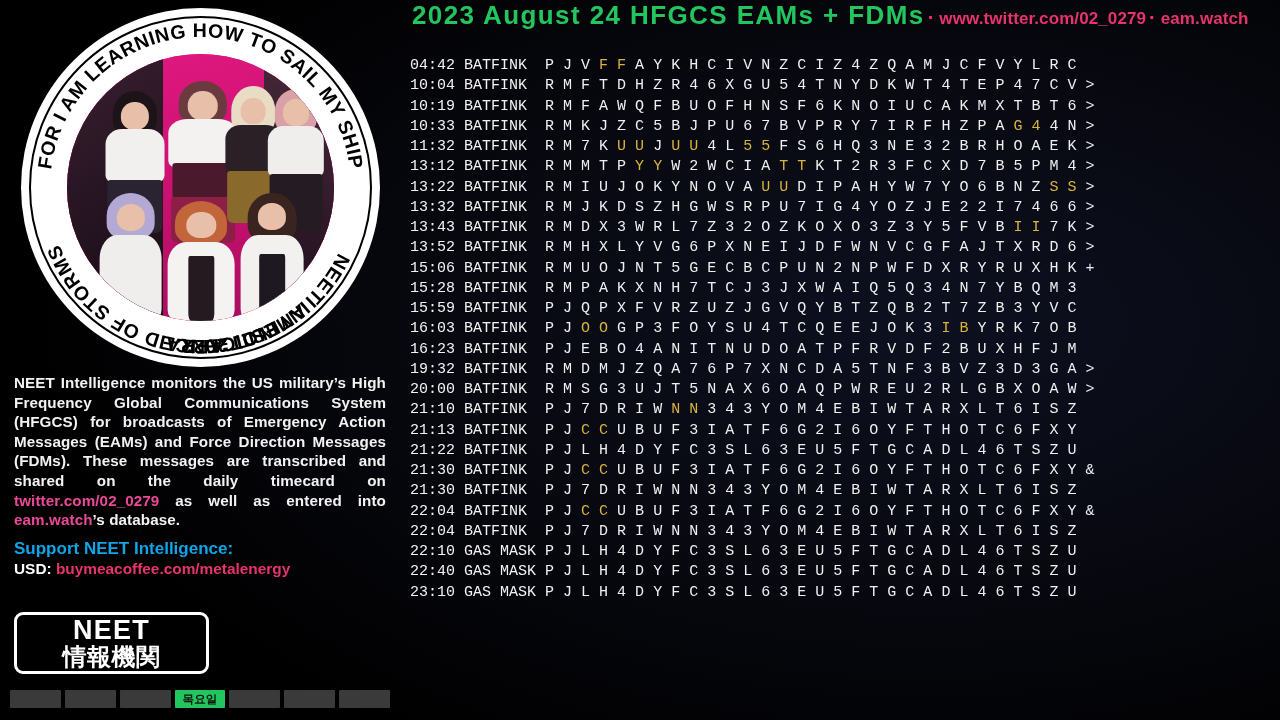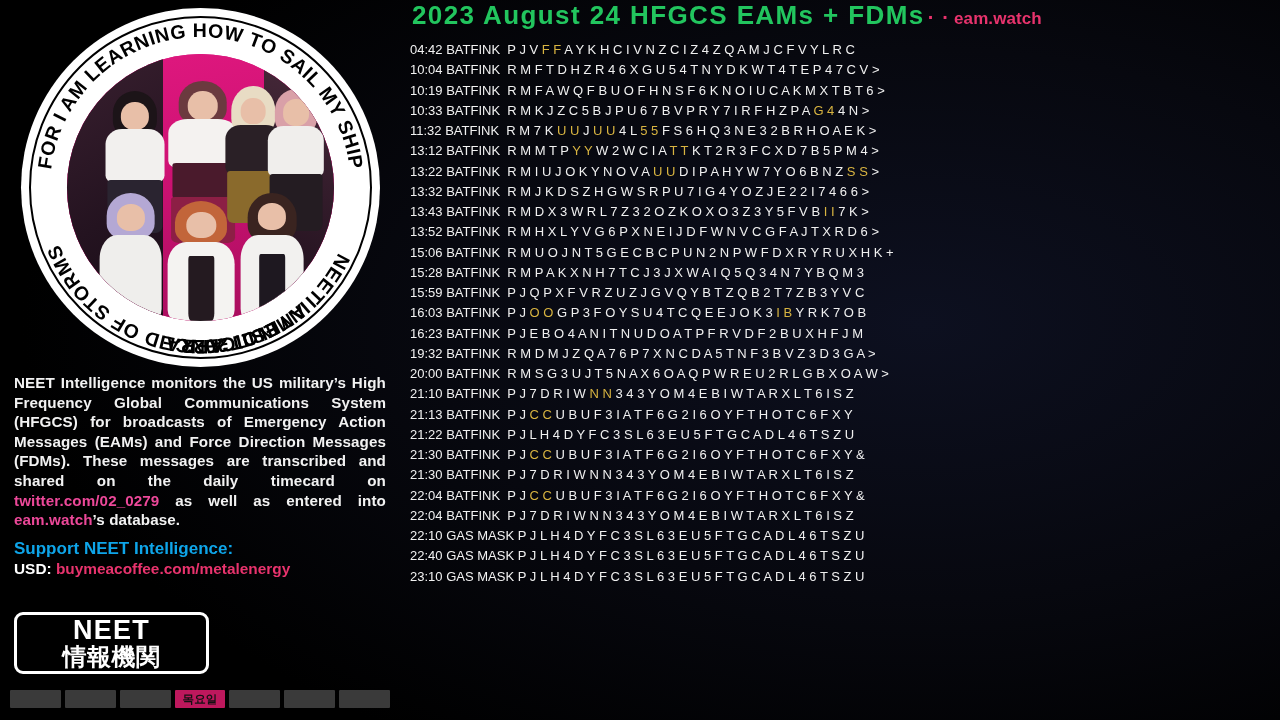--- a/index.html
+++ b/index.html
@@ -185,21 +185,21 @@
     height: 18px;
     display: flex;
     gap: 4px;
   }
   .daybar .seg {
     flex: 1;
     background: #3a3a3a;
     border-radius: 1px;
   }
   .daybar .seg.active {
-    background: #be185d;
+    background: #22c55e;
     color: #111111;
     font-size: 11.5px;
     font-weight: bold;
     display: flex;
     align-items: center;
     justify-content: center;
     letter-spacing: 0.2px;
   }
 
   
@@ -232,24 +232,24 @@
   }
   .header .h-link {
     font-size: 17px;
     font-weight: bold;
     color: #e8336d;
     letter-spacing: 0.1px;
   }
 
   
   .msg-table {
-    margin-top: 2px;
+    margin-top: 18px;
     padding-left: 10px;
-    font-family: Liberation Sans, sans-serif;
-    font-size: 13px;
+    font-family: Liberation Mono, monospace;
+    font-size: 15px;
     line-height: 20.25px;
     color: #f0f0f0;
     letter-spacing: 0;
   }
   .msg-row {
     white-space: pre;
     display: block;
     height: 20.25px;
   }
   .msg-row .time { color: #f2f2f2; }
@@ -383,20 +383,21 @@
     <div class="seg"></div>
     <div class="seg"></div>
   </div>
 </div>
 
 <div class="main">
 
   <div class="header">
     <span class="h-title">2023  August  24  HFGCS  EAMs + FDMs</span>
     <span class="h-sep">·</span>
+    <span class="h-link">www.twitter.com/02_0279</span>
     <span class="h-sep">·</span>
     <span class="h-link">eam.watch</span>
   </div>
 
   <div class="msg-table" id="msg-table">
       <div class="msg-row"><span class="time">04:42 </span><span class="call">BATFINK  </span><span class="ch">P </span><span class="ch">J </span><span class="ch">V </span><span class="ch hl">F </span><span class="ch hl">F </span><span class="ch">A </span><span class="ch">Y </span><span class="ch">K </span><span class="ch">H </span><span class="ch">C </span><span class="ch">I </span><span class="ch">V </span><span class="ch">N </span><span class="ch">Z </span><span class="ch">C </span><span class="ch">I </span><span class="ch">Z </span><span class="ch">4 </span><span class="ch">Z </span><span class="ch">Q </span><span class="ch">A </span><span class="ch">M </span><span class="ch">J </span><span class="ch">C </span><span class="ch">F </span><span class="ch">V </span><span class="ch">Y </span><span class="ch">L </span><span class="ch">R </span><span class="ch">C </span></div>
       <div class="msg-row"><span class="time">10:04 </span><span class="call">BATFINK  </span><span class="ch">R </span><span class="ch">M </span><span class="ch">F </span><span class="ch">T </span><span class="ch">D </span><span class="ch">H </span><span class="ch">Z </span><span class="ch">R </span><span class="ch">4 </span><span class="ch">6 </span><span class="ch">X </span><span class="ch">G </span><span class="ch">U </span><span class="ch">5 </span><span class="ch">4 </span><span class="ch">T </span><span class="ch">N </span><span class="ch">Y </span><span class="ch">D </span><span class="ch">K </span><span class="ch">W </span><span class="ch">T </span><span class="ch">4 </span><span class="ch">T </span><span class="ch">E </span><span class="ch">P </span><span class="ch">4 </span><span class="ch">7 </span><span class="ch">C </span><span class="ch">V </span><span class="tail">&gt;</span></div>
       <div class="msg-row"><span class="time">10:19 </span><span class="call">BATFINK  </span><span class="ch">R </span><span class="ch">M </span><span class="ch">F </span><span class="ch">A </span><span class="ch">W </span><span class="ch">Q </span><span class="ch">F </span><span class="ch">B </span><span class="ch">U </span><span class="ch">O </span><span class="ch">F </span><span class="ch">H </span><span class="ch">N </span><span class="ch">S </span><span class="ch">F </span><span class="ch">6 </span><span class="ch">K </span><span class="ch">N </span><span class="ch">O </span><span class="ch">I </span><span class="ch">U </span><span class="ch">C </span><span class="ch">A </span><span class="ch">K </span><span class="ch">M </span><span class="ch">X </span><span class="ch">T </span><span class="ch">B </span><span class="ch">T </span><span class="ch">6 </span><span class="tail">&gt;</span></div>
       <div class="msg-row"><span class="time">10:33 </span><span class="call">BATFINK  </span><span class="ch">R </span><span class="ch">M </span><span class="ch">K </span><span class="ch">J </span><span class="ch">Z </span><span class="ch">C </span><span class="ch">5 </span><span class="ch">B </span><span class="ch">J </span><span class="ch">P </span><span class="ch">U </span><span class="ch">6 </span><span class="ch">7 </span><span class="ch">B </span><span class="ch">V </span><span class="ch">P </span><span class="ch">R </span><span class="ch">Y </span><span class="ch">7 </span><span class="ch">I </span><span class="ch">R </span><span class="ch">F </span><span class="ch">H </span><span class="ch">Z </span><span class="ch">P </span><span class="ch">A </span><span class="ch hl">G </span><span class="ch hl">4 </span><span class="ch">4 </span><span class="ch">N </span><span class="tail">&gt;</span></div>
       <div class="msg-row"><span class="time">11:32 </span><span class="call">BATFINK  </span><span class="ch">R </span><span class="ch">M </span><span class="ch">7 </span><span class="ch">K </span><span class="ch hl">U </span><span class="ch hl">U </span><span class="ch">J </span><span class="ch hl">U </span><span class="ch hl">U </span><span class="ch">4 </span><span class="ch">L </span><span class="ch hl">5 </span><span class="ch hl">5 </span><span class="ch">F </span><span class="ch">S </span><span class="ch">6 </span><span class="ch">H </span><span class="ch">Q </span><span class="ch">3 </span><span class="ch">N </span><span class="ch">E </span><span class="ch">3 </span><span class="ch">2 </span><span class="ch">B </span><span class="ch">R </span><span class="ch">H </span><span class="ch">O </span><span class="ch">A </span><span class="ch">E </span><span class="ch">K </span><span class="tail">&gt;</span></div>

